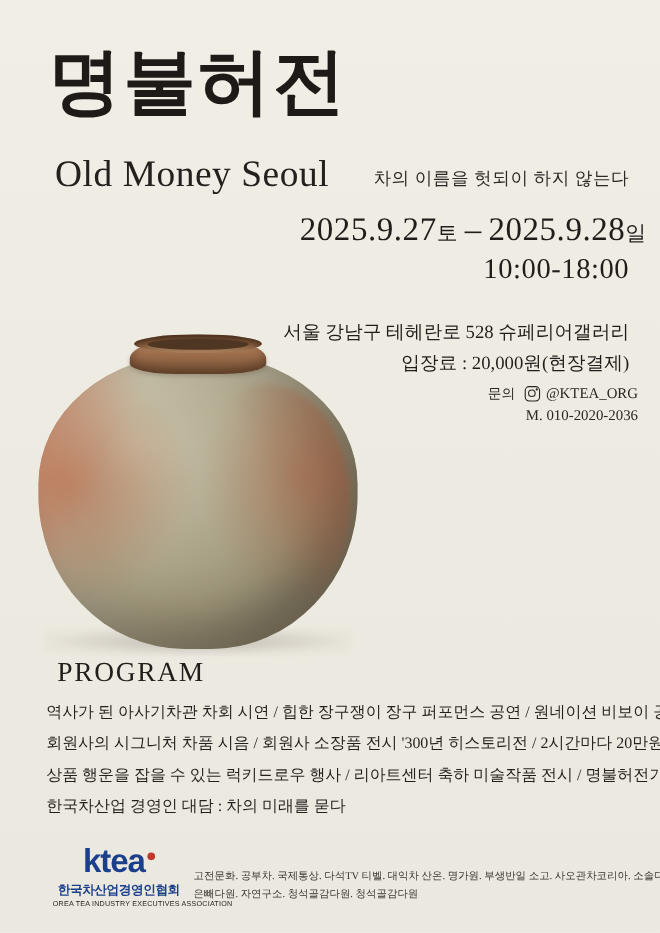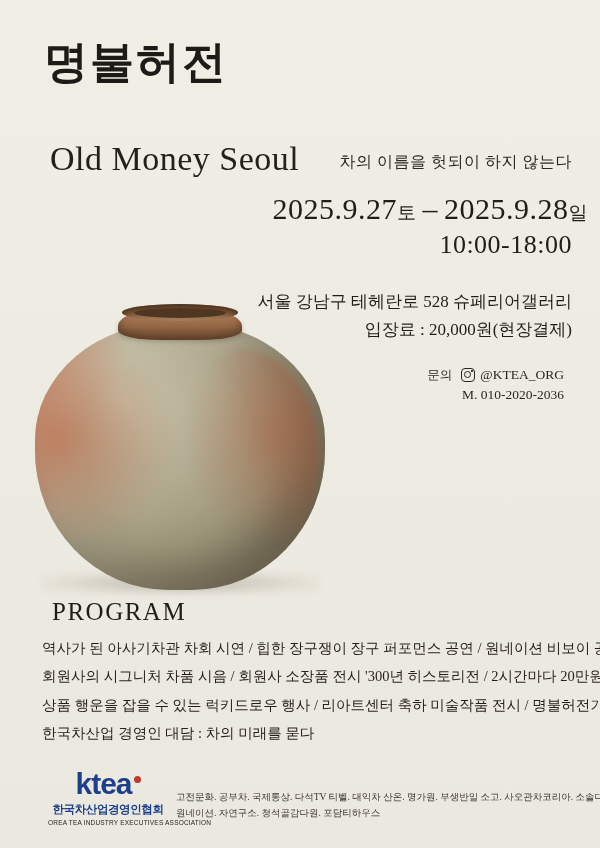--- a/index.html
+++ b/index.html
@@ -22,21 +22,21 @@
     background: linear-gradient(180deg, #f1eee6 0%, #edeae1 55%, #ebe8df 100%);
     box-sizing: border-box;
   }
 
   
   .title-main {
     position: absolute;
     left: 44px;
     top: 40px;
     font-family: "Liberation Serif", serif;
-    font-size: 44px;
+    font-size: 66px;
     font-weight: 700;
     letter-spacing: 2px;
     color: #1d1a17;
     line-height: 1.05;
     white-space: nowrap;
   }
   .title-en {
     position: absolute;
     left: 50px;
     top: 140px;
@@ -102,29 +102,28 @@
     right: 28px;
     top: 318px;
     font-family: "Liberation Serif", serif;
     font-size: 17px;
     color: #201d1a;
     white-space: nowrap;
   }
 
   .contact {
     position: absolute;
-    right: 36px;
+    right: 20px;
     top: 348px;
     text-align: right;
     font-family: "Liberation Serif", serif;
     font-size: 13.5px;
     color: #2a2623;
     line-height: 1.45;
     white-space: nowrap;
-    margin-top: 17px;
   }
   .contact .ig-row {
     display: flex;
     align-items: center;
     justify-content: flex-end;
     gap: 5px;
   }
   .contact .label {
     font-size: 12.5px;
     margin-right: 4px;
@@ -379,16 +378,16 @@
   </div>
 
   <div class="logo-block">
     <div class="logo-mark"><span>ktea</span><span class="dot"></span></div>
     <div class="logo-kr">한국차산업경영인협회</div>
     <div class="logo-en">OREA TEA INDUSTRY EXECUTIVES ASSOCIATION</div>
   </div>
 
   <div class="sponsors">
     <div>고전문화. 공부차. 국제통상. 다석TV 티벨. 대익차 산온. 명가원. 부생반일 소고. 사오관차코리아. 소솔다원. 숭설제. 아사가차관.</div>
-    <div>원네이션. 자연구소. 청석골감다원. 포담티하우스</div>
+    <div>은빼다원. 자연구소. 청석골감다원. 청석골감다원</div>
   </div>
 
 </div>
 
 </body></html>

